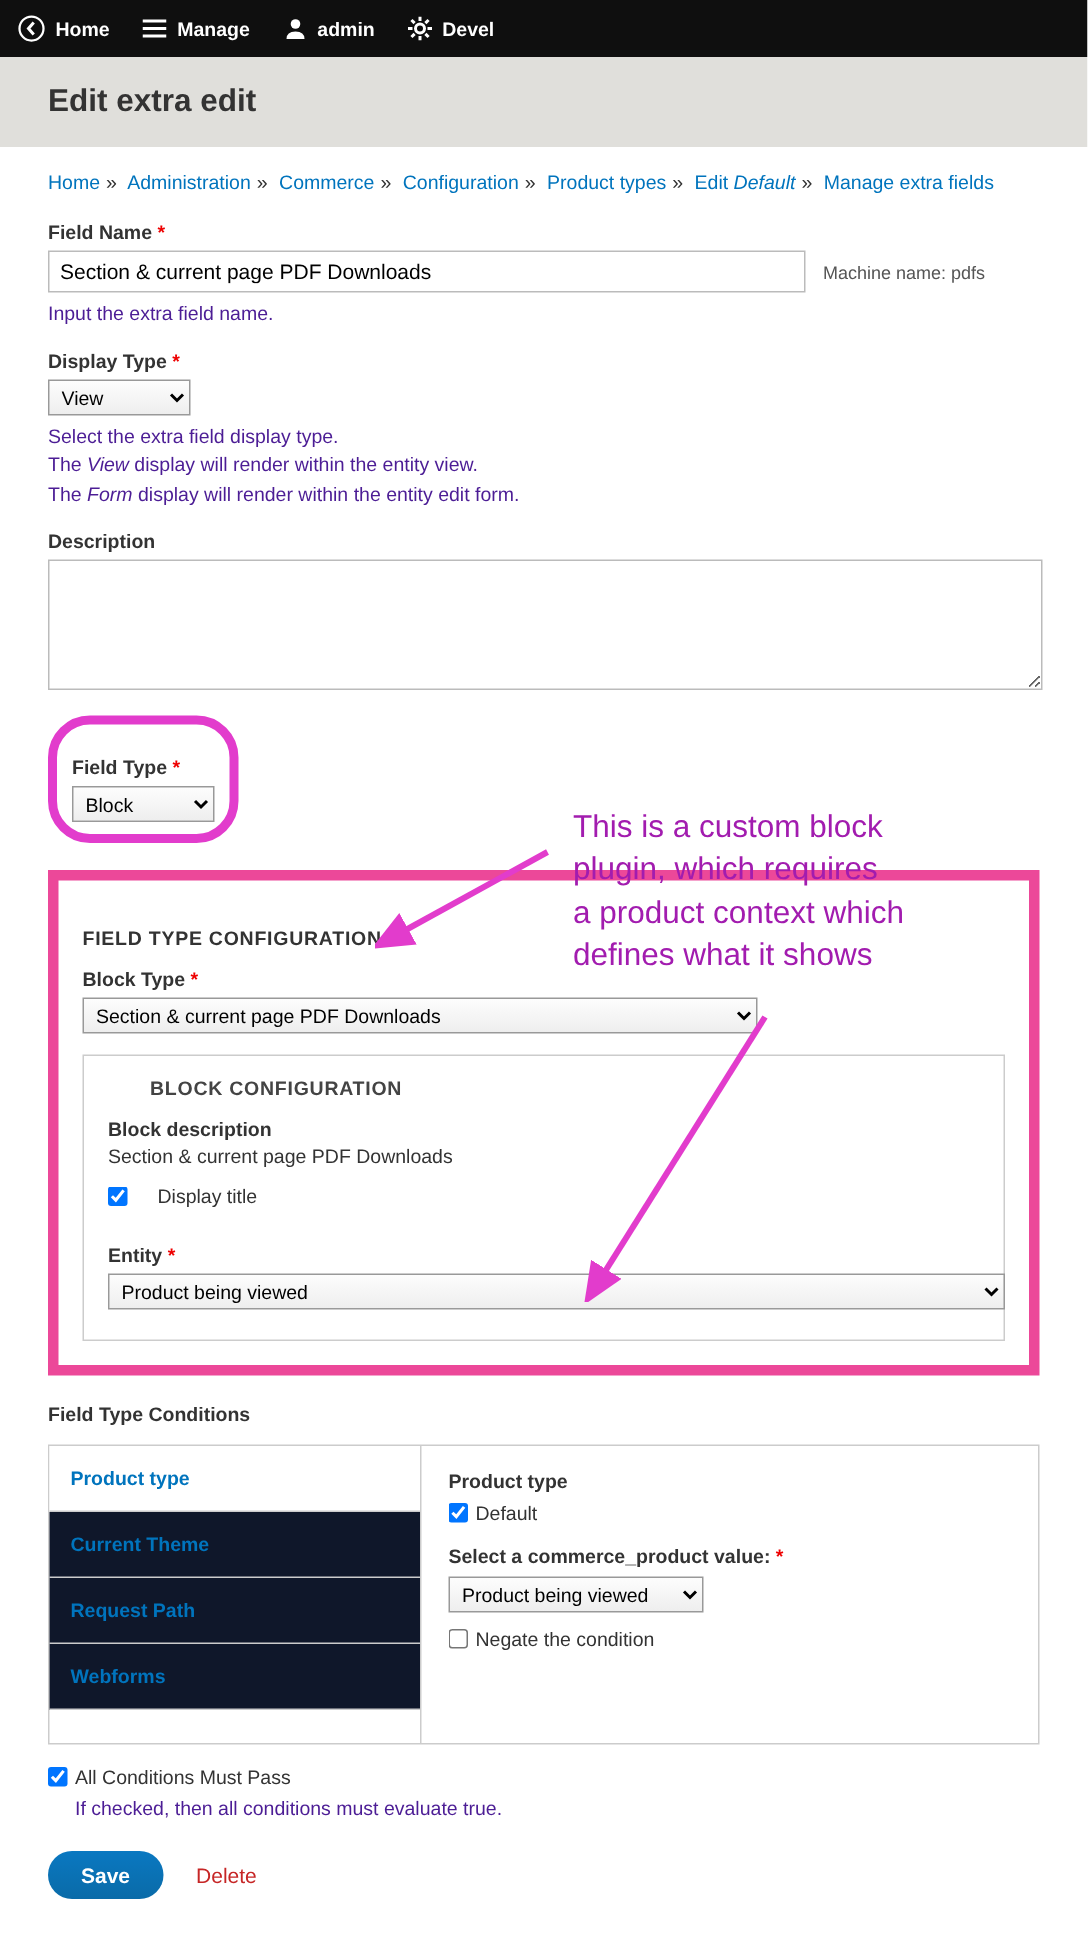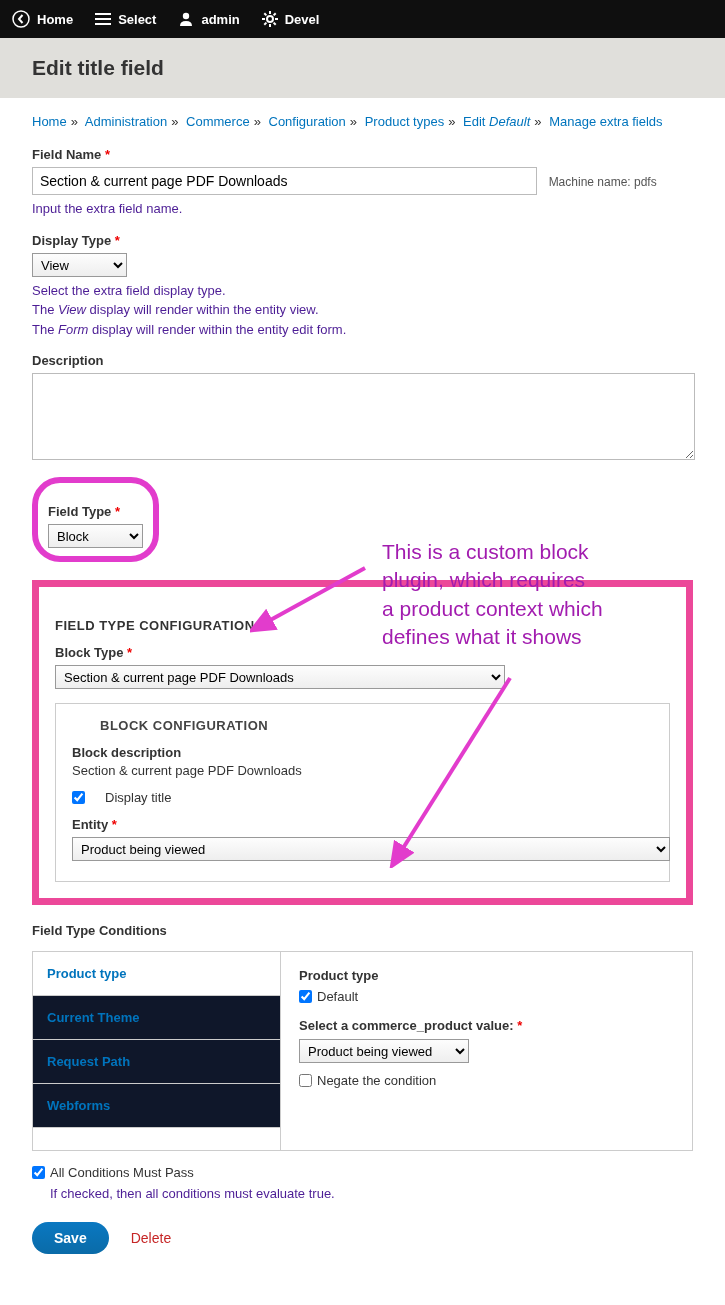--- a/index.html
+++ b/index.html
@@ -67,21 +67,21 @@
     <span>Home</span>
   </div>
   <div class="toolbar-item">
     <span class="toolbar-icon">
       <svg width="16" height="14" viewBox="0 0 16 14">
           <rect y="1" width="16" height="2" fill="#fff"></rect>
           <rect y="6" width="16" height="2" fill="#fff"></rect>
           <rect y="11" width="16" height="2" fill="#fff"></rect>
         </svg>
     </span>
-    <span>Select</span>
+    <span>Manage</span>
   </div>
   <div class="toolbar-item">
     <span class="toolbar-icon">
       <svg width="16" height="16" viewBox="0 0 16 16">
           <circle cx="8" cy="5" r="3.2" fill="#fff"></circle>
           <path d="M2 15 Q2 10 8 10 Q14 10 14 15 Z" fill="#fff"></path>
         </svg>
     </span>
     <span>admin</span>
   </div>
@@ -99,21 +99,21 @@
             <line x1="2.3" y1="13.7" x2="4.4" y2="11.6"></line>
             <line x1="11.6" y1="4.4" x2="13.7" y2="2.3"></line>
           </g>
         </svg>
     </span>
     <span>Devel</span>
   </div>
 </div>
 
 <div class="page-header-bar">
-  <h1 class="page-title">Edit title field</h1>
+  <h1 class="page-title">Edit extra edit</h1>
 </div>
 
 <div class="content content-wrap">
 
   <div class="breadcrumb">
     <a href="#">Home</a><span class="sep">»</span>
     <a href="#">Administration</a><span class="sep">»</span>
     <a href="#">Commerce</a><span class="sep">»</span>
     <a href="#">Configuration</a><span class="sep">»</span>
     <a href="#">Product types</a><span class="sep">»</span>
@@ -163,21 +163,21 @@
       </select>
     </div>
 
     <div class="inner-fieldset">
       <div class="inner-title">BLOCK CONFIGURATION</div>
 
       <div class="sub-label">Block description</div>
       <div class="sub-text">Section &amp; current page PDF Downloads</div>
 
 
-      <div class="checkbox-row" style="margin-bottom:12px;gap:20px;">
+      <div class="checkbox-row" style="margin-bottom:24px;gap:20px;">
         <input type="checkbox" checked="" style="">
         <span>Display title</span>
       </div>
 
       <div class="form-item" style="margin-bottom:4px;">
         <label class="form-label"><span>Entity</span> <span class="required">*</span></label><br>
         <select class="large">
           <option>Product being viewed</option>
         </select>
       </div>

